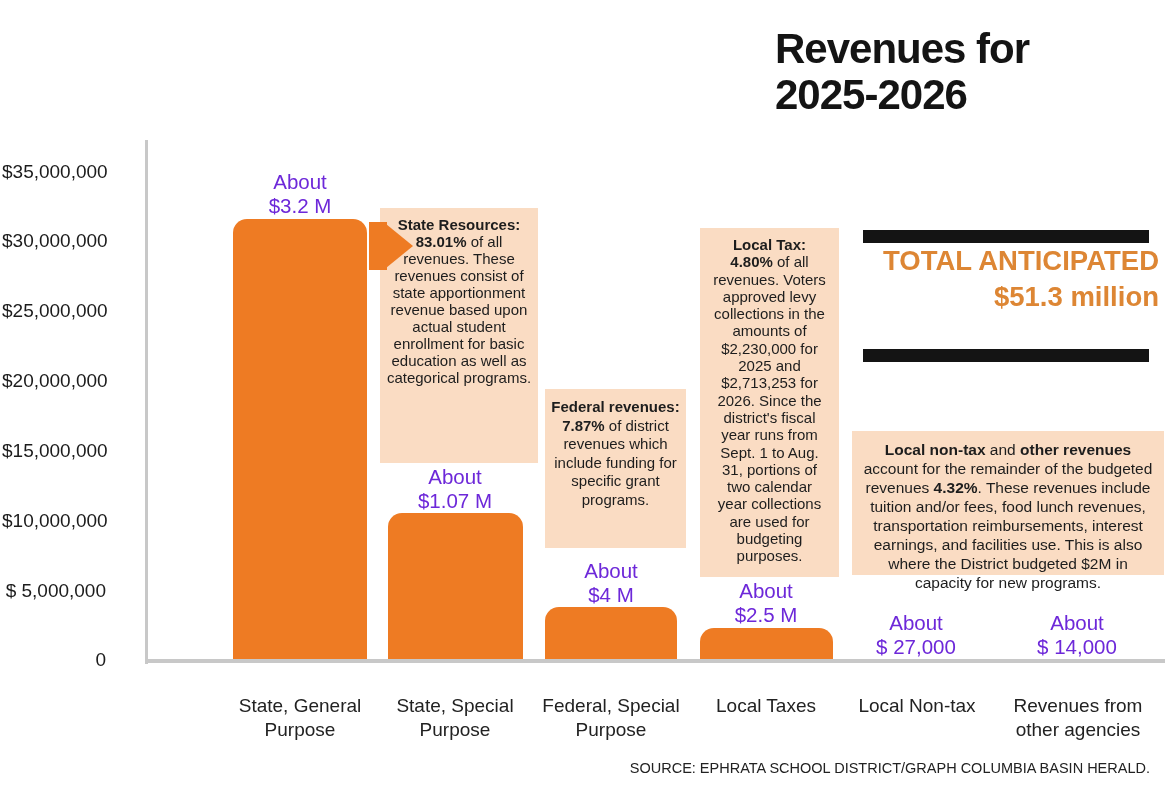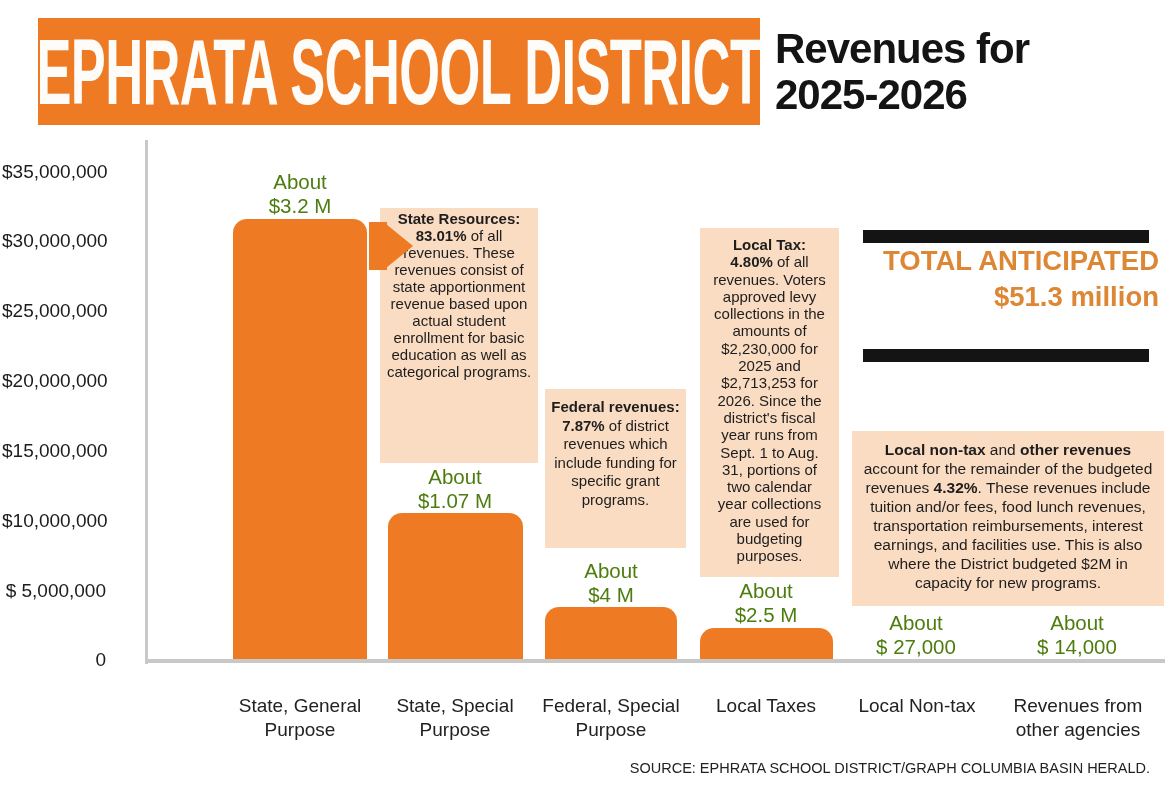--- a/index.html
+++ b/index.html
@@ -16,48 +16,45 @@
   .page-title{position:absolute;left:775px;top:26px;font-weight:bold;font-size:42px;
     line-height:46px;color:#141414;letter-spacing:-1px;}
   
   .ylab{position:absolute;left:2px;width:104px;height:22px;text-align:right;
     font-size:19px;line-height:22px;color:#1c1c1c;}
   .vaxis{position:absolute;left:145px;top:140px;width:3px;height:524px;background:#c8c8c8;}
   .baseline{position:absolute;left:145px;top:659px;width:1020px;height:4px;background:#c8c8c8;}
   
   .bar{position:absolute;background:#EE7B23;border-radius:14px 14px 0 0;}
   .bar-label{position:absolute;width:140px;text-align:center;font-size:20.5px;
-    line-height:23.5px;color:#4d7c0f;}
+    line-height:23.5px;color:#6d28d9;}
   
   .callout{position:absolute;background:#FADCC3;text-align:center;color:#1d1d1d;
     box-sizing:border-box;}
   .callout b{font-weight:bold;}
-  .co-state{left:380px;top:208px;width:158px;height:255px;padding:2px 6px;font-size:15px;line-height:17px;}
+  .co-state{left:380px;top:208px;width:158px;height:255px;padding:8px 6px;font-size:15px;line-height:17px;}
   .co-federal{left:545px;top:389px;width:141px;height:159px;padding:9px 3px;font-size:15px;line-height:18.5px;}
   .co-localtax{left:700px;top:228px;width:139px;height:349px;padding:8px 12px;font-size:15px;line-height:17.3px;}
-  .co-nontax{left:852px;top:431px;width:312px;height:175px;padding:9px 8px;font-size:15.5px;line-height:19px;}
+  .co-nontax{left:852px;top:431px;width:312px;height:144px;padding:9px 8px;font-size:15.5px;line-height:19px;}
   .arrow{position:absolute;left:364px;top:218px;width:52px;height:56px;}
   
   .total-bar{position:absolute;left:863px;width:286px;height:13px;background:#141414;}
   .total-text{position:absolute;left:853px;top:243px;width:306px;text-align:right;
     color:#DD8634;font-weight:bold;font-size:27.5px;line-height:35.5px;}
   
   .cat{position:absolute;top:694px;width:160px;text-align:center;font-size:19px;
     line-height:23.5px;color:#222222;}
   .source{position:absolute;left:600px;top:760px;width:550px;text-align:right;
     font-size:14.5px;color:#222222;}
 </style>
 </head>
 <body>
 
 <div class="stage">
 
-  <div class="banner">
-    <span class="banner-text">EPHRATA SCHOOL DISTRICT</span>
-  </div>
   <div class="page-title">
     <div>Revenues for</div>
     <div>2025-2026</div>
   </div>
 
   <div class="ylab" style="top:161px">$35,000,000</div>
   <div class="ylab" style="top:230px">$30,000,000</div>
   <div class="ylab" style="top:300px">$25,000,000</div>
   <div class="ylab" style="top:370px">$20,000,000</div>
   <div class="ylab" style="top:440px">$15,000,000</div>

